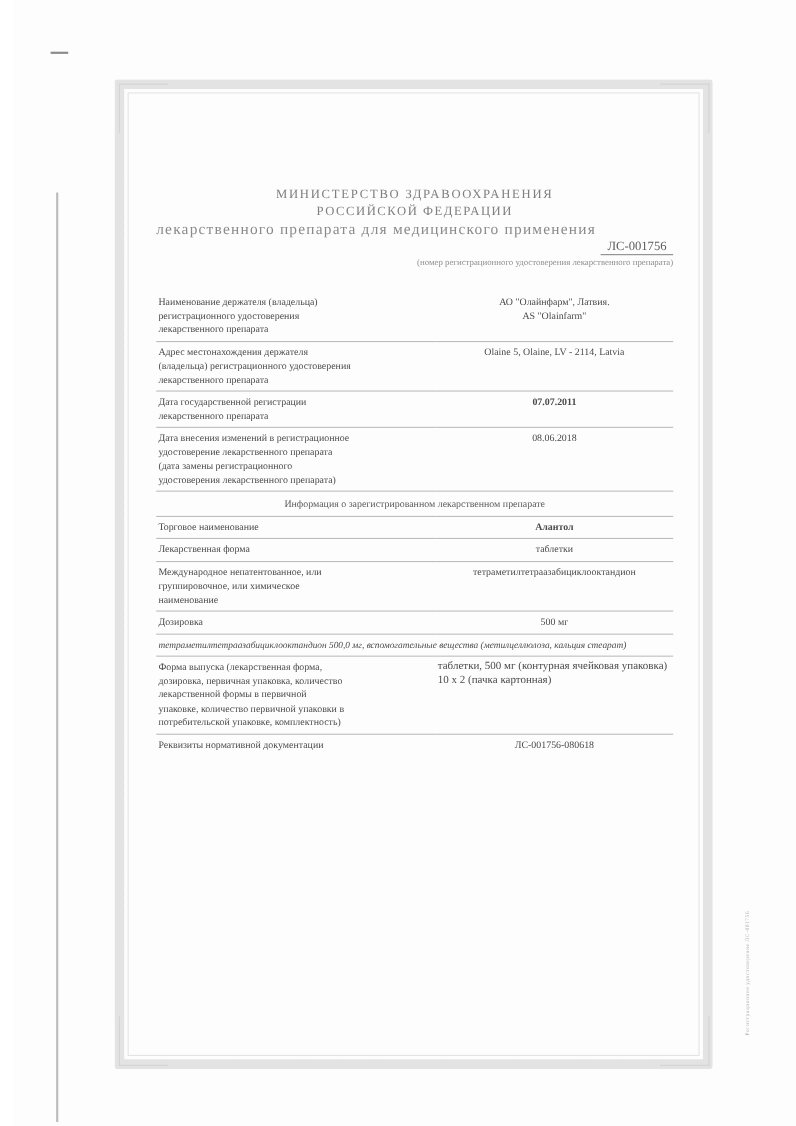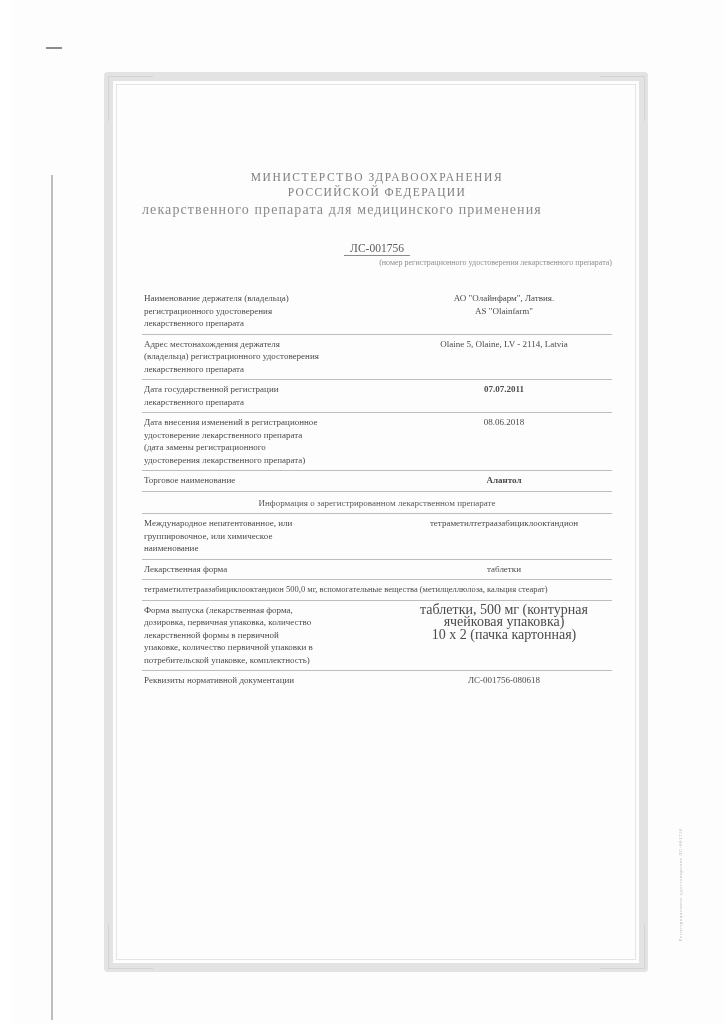--- a/index.html
+++ b/index.html
@@ -121,22 +121,21 @@
   }
   .doc-subtitle {
     text-align: left;
     font-size: 14px;
     color: #8a8a8a;
     letter-spacing: 1.1px;
     margin-top: 2px;
   }
 
   .reg-number {
-    text-align: center;
-    margin-top: 24px;
+    text-align: right;
     font-size: 11.5px;
     color: #5b5b5b;
   }
   .reg-number span {
     border-bottom: 1px solid #8a8a8a;
     padding: 0 6px 1px 6px;
   }
   .reg-caption {
     text-align: right;
     font-size: 8px;
@@ -174,25 +173,26 @@
 
   .composition-head {
     font-size: 9px;
     line-height: 12.5px;
     color: #4a4a4a;
   }
   .composition-body {
     font-size: 8.5px;
     line-height: 12px;
     color: #4a4a4a;
+    font-style: italic;
   }
   .small-val {
-    font-size: 14px;
+    font-size: 10px;
     line-height: 12px;
-    text-align: center;
+    text-align: left;
     margin-left: 35px;
   }
 </style>
 </head>
 <body>
 
 <div class="scan">
 
   <div class="edge-mark edge-dash"></div>
   <div class="edge-mark edge-line"></div>
@@ -243,36 +243,40 @@
           <td class="value bold">07.07.2011</td>
         </tr>
         <tr class="sep">
           <td class="label">
             Дата внесения изменений в регистрационное<br>удостоверение лекарственного препарата<br>(дата замены регистрационного<br>удостоверения лекарственного препарата)
           </td>
           <td class="value">08.06.2018</td>
         </tr>
 
         <tr class="sep">
+          <td class="center-note" colspan="2">Информация о зарегистрированном лекарственном препарате</td>
+        </tr>
+
+        <tr class="sep">
           <td class="label">Торговое наименование</td>
           <td class="value bold">Алантол</td>
         </tr>
-
-        <tr class="sep">
-          <td class="center-note" colspan="2">Информация о зарегистрированном лекарственном препарате</td>
-        </tr>
-        <tr class="sep">
-          <td class="label">
-            Международное непатентованное, или<br>группировочное, или химическое<br>наименование
-          </td>
-          <td class="value">тетраметилтетраазабициклооктандион</td>
-        </tr>
         <tr class="sep">
           <td class="label">Лекарственная форма</td>
           <td class="value">таблетки</td>
+        </tr>
+        <tr class="sep">
+          <td class="label">
+            Международное непатентованное, или<br>группировочное, или химическое<br>наименование
+          </td>
+          <td class="value">тетраметилтетраазабициклооктандион</td>
+        </tr>
+        <tr class="sep">
+          <td class="label">Дозировка</td>
+          <td class="value">500 мг</td>
         </tr>
 
         <tr class="sep">
           <td class="composition-body" colspan="2">тетраметилтетраазабициклооктандион 500,0 мг, вспомогательные вещества (метилцеллюлоза, кальция стеарат)</td>
         </tr>
 
         <tr class="sep">
           <td class="label">
             Форма выпуска (лекарственная форма,<br>дозировка, первичная упаковка, количество<br>лекарственной формы в первичной<br>упаковке, количество первичной упаковки в<br>потребительской упаковке, комплектность)
           </td>

